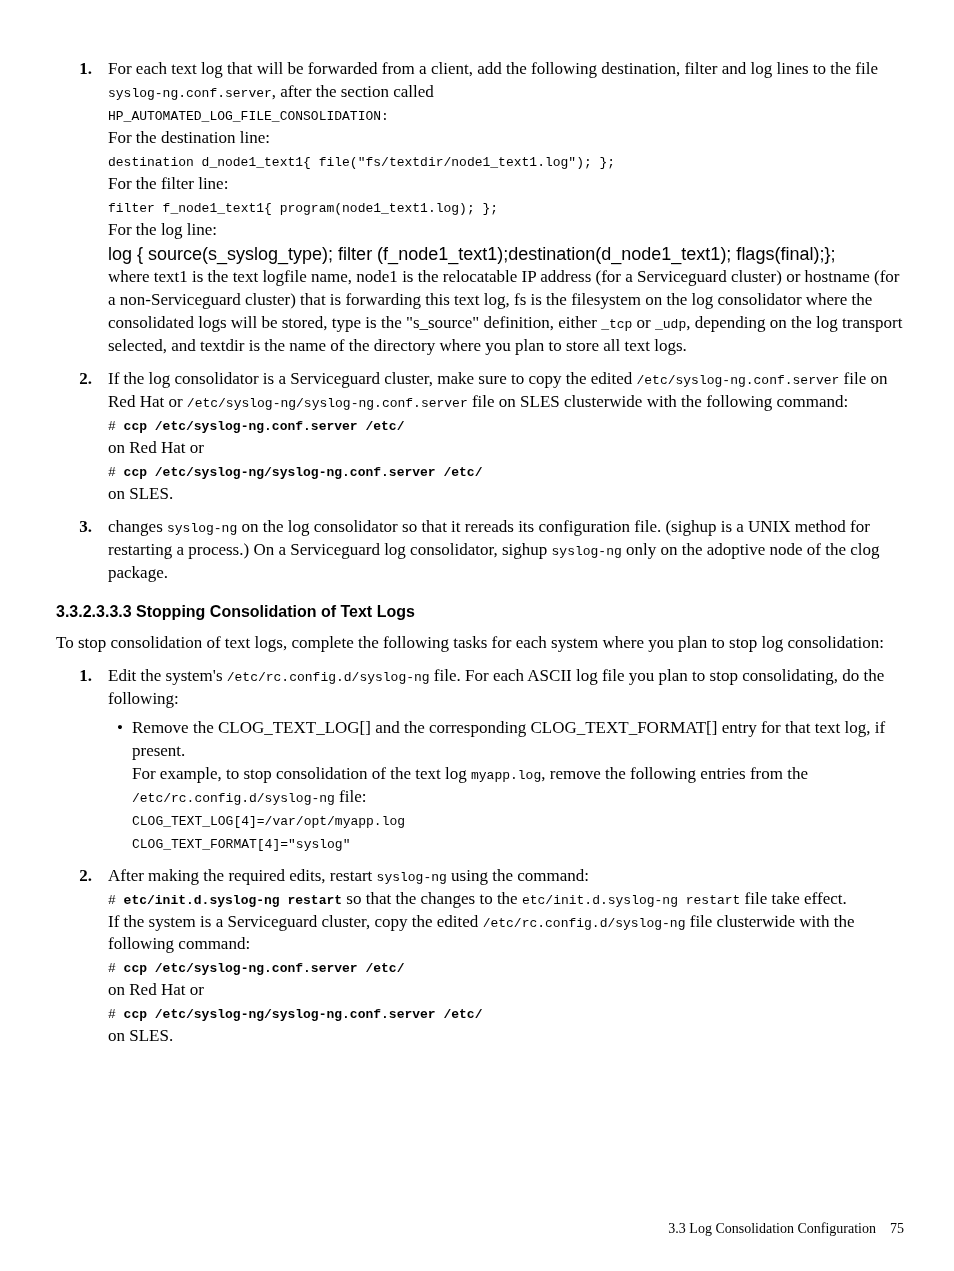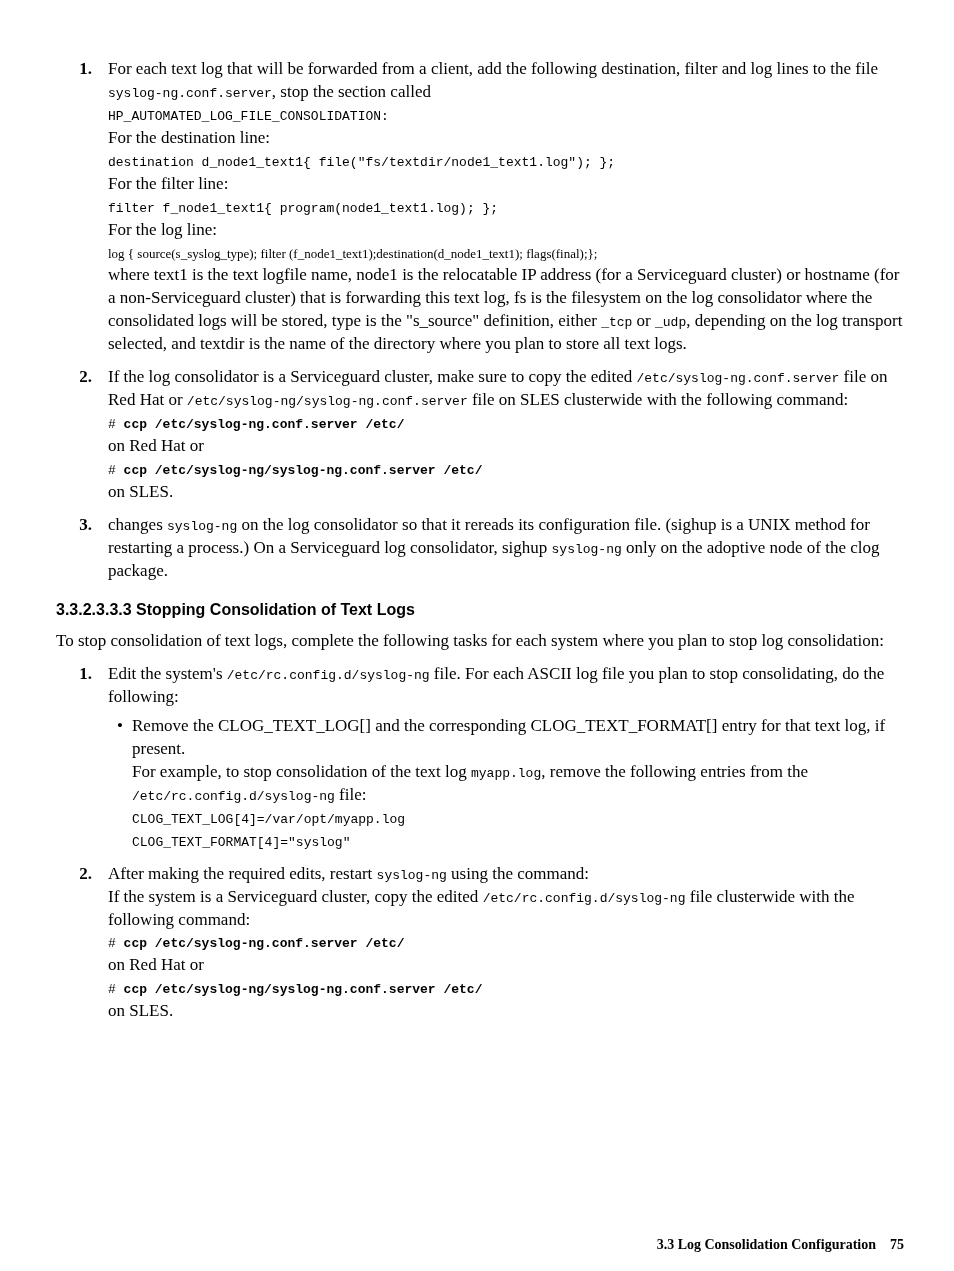--- a/index.html
+++ b/index.html
@@ -12,42 +12,42 @@
     background: #fff;
   }
   .page {
     width: 954px;
     height: 1271px;
     box-sizing: border-box;
     padding: 58px 50px 40px 56px;
     position: relative;
   }
   .mono { font-family: "Courier New", monospace; font-size: 13px; }
-  .mono-sm { font-family: Liberation Serif, serif; font-size: 13px; }
+  .mono-sm { font-family: Liberation Sans, sans-serif; font-size: 18px; }
   .bold { font-weight: bold; }
   .ital { }
   .ol-item { display: flex; margin-bottom: 10px; }
   .ol-num { width: 36px; flex-shrink: 0; font-weight: bold; text-align: right; padding-right: 16px;}
   .ol-body { flex: 1; }
   .bullet-row { display:flex; margin-top:6px; }
   .bullet { width: 24px; flex-shrink:0; text-align:center; }
   .para { }
   .section-hdr { font-family: Liberation Sans, sans-serif; font-weight: bold; font-size: 16px; margin-top: 16px; margin-bottom: 10px; }
-  .footer { position: absolute; bottom: 16px; right: 50px; font-size: 14px; font-weight: bold; }
+  .footer { position: absolute; bottom: 32px; right: 50px; font-size: 14px; }
   .sp-top { margin-top: 10px; }
 </style>
 </head>
 <body>
 
 <div class="page">
 
   <div class="ol-item">
     <div class="ol-num">1.</div>
     <div class="ol-body">
-      <span>For each text log that will be forwarded from a client, add the following destination, filter and log lines to the file </span><span class="mono">syslog-ng.conf.server</span><span>, stop the section called </span><br>
+      <span>For each text log that will be forwarded from a client, add the following destination, filter and log lines to the file </span><span class="mono">syslog-ng.conf.server</span><span>, after the section called </span><br>
       <span class="mono">HP_AUTOMATED_LOG_FILE_CONSOLIDATION:</span>
 
       <div class="para">For the destination line:</div>
       <div class="para">
         <span class="mono">destination d_</span><span class="mono ital">node1_text1</span><span class="mono">{ file("</span><span class="mono ital">fs</span><span class="mono">/</span><span class="mono ital">textdir</span><span class="mono">/</span><span class="mono ital">node1_text1</span><span class="mono">.log"); };</span>
       </div>
 
       <div class="para">For the filter line:</div>
       <div class="para">
         <span class="mono">filter f_</span><span class="mono ital">node1_text1</span><span class="mono">{ program(</span><span class="mono ital">node1_text1</span><span class="mono">.log); };</span>
@@ -99,20 +99,23 @@
         </div>
       </div>
     </div>
   </div>
 
   <div class="ol-item">
     <div class="ol-num">2.</div>
     <div class="ol-body">
       <span>After making the required edits, restart </span><span class="mono">syslog-ng</span><span> using the command:</span>
       <div class="para">
+        <span class="mono"># </span><span class="mono bold">etc/init.d.syslog-ng restart</span><span> so that the changes to the </span><span class="mono">etc/init.d.syslog-ng restart</span><span> file take effect.</span>
+      </div>
+      <div class="para">
         <span>If the system is a Serviceguard cluster, copy the edited </span><span class="mono">/etc/rc.config.d/syslog-ng</span><span> file clusterwide with the following command:</span>
       </div>
       <div class="para"><span class="mono"># </span><span class="mono bold">ccp /etc/syslog-ng.conf.server /etc/</span></div>
       <div>on Red Hat or</div>
       <div class="para"><span class="mono"># </span><span class="mono bold">ccp /etc/syslog-ng/syslog-ng.conf.server /etc/</span></div>
       <div>on SLES.</div>
     </div>
   </div>
 
   <div class="footer">

